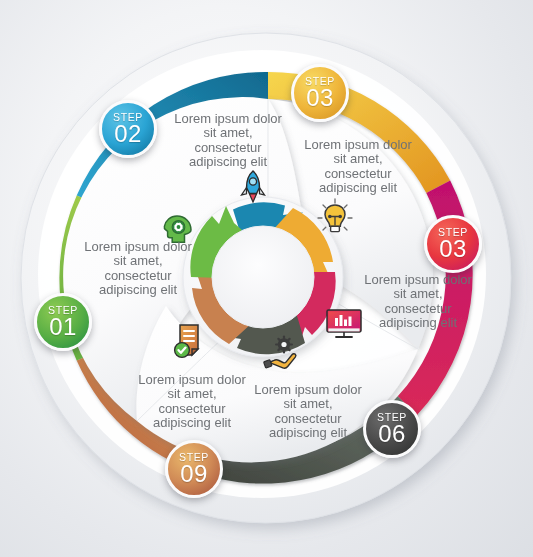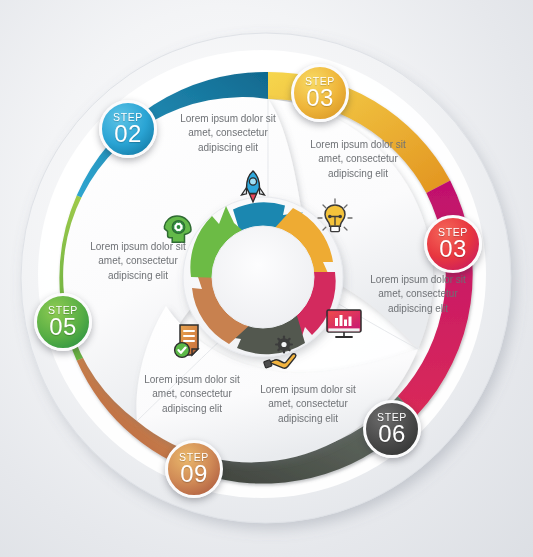--- a/index.html
+++ b/index.html
@@ -15,21 +15,21 @@
     position:absolute;width:58px;height:58px;border-radius:50%;
     box-shadow:0 3px 7px rgba(40,45,55,.34);
     display:flex;flex-direction:column;align-items:center;justify-content:center;
     color:#fff;box-sizing:border-box;border:3px solid #fbfbfc;
     text-shadow:0 1px 1px rgba(0,0,0,.22);
   }
   .badge .bw{font-size:10.5px;letter-spacing:.6px;line-height:10px;margin-bottom:0px;font-weight:400;}
   .badge .bn{font-size:24px;line-height:24px;font-weight:400;letter-spacing:.5px;}
 
   .txt{
-    position:absolute;color:#6f7276;font-size:10px;line-height:14.4px;
+    position:absolute;color:#6f7276;font-size:13px;line-height:14.4px;
     width:112px;
   }
   .txt.c{text-align:center;}
 
   .ico{position:absolute;width:42px;height:42px;}
 </style>
 </head>
 <body>
 
 <div id="stage">
@@ -288,21 +288,21 @@
   <div class="txt c" style="left:82px;top:240px;width:112px;">Lorem ipsum dolor sit amet, consectetur adipiscing elit</div>
 
   <div class="txt c" style="left:362px;top:273px;width:112px;">Lorem ipsum dolor sit amet, consectetur adipiscing elit</div>
 
   <div class="txt c" style="left:136px;top:373px;width:112px;">Lorem ipsum dolor sit amet, consectetur adipiscing elit</div>
 
   <div class="txt c" style="left:252px;top:383px;width:112px;">Lorem ipsum dolor sit amet, consectetur adipiscing elit</div>
 
   <div class="badge" style="left:34px;top:293px;background:radial-gradient(circle at 35% 28%, #8ecb52 0%, #56ad44 55%, #1e8a43 100%);">
     <span class="bw">STEP</span>
-    <span class="bn">05</span>
+    <span class="bn">01</span>
   </div>
 
   <div class="badge" style="left:99px;top:100px;background:radial-gradient(circle at 35% 28%, #5dc3e6 0%, #2aa4d4 52%, #0d6d96 100%);">
     <span class="bw">STEP</span>
     <span class="bn">02</span>
   </div>
 
   <div class="badge" style="left:291px;top:64px;background:radial-gradient(circle at 35% 28%, #f8da63 0%, #efb63b 52%, #d38f1f 100%);">
     <span class="bw">STEP</span>
     <span class="bn">03</span>

